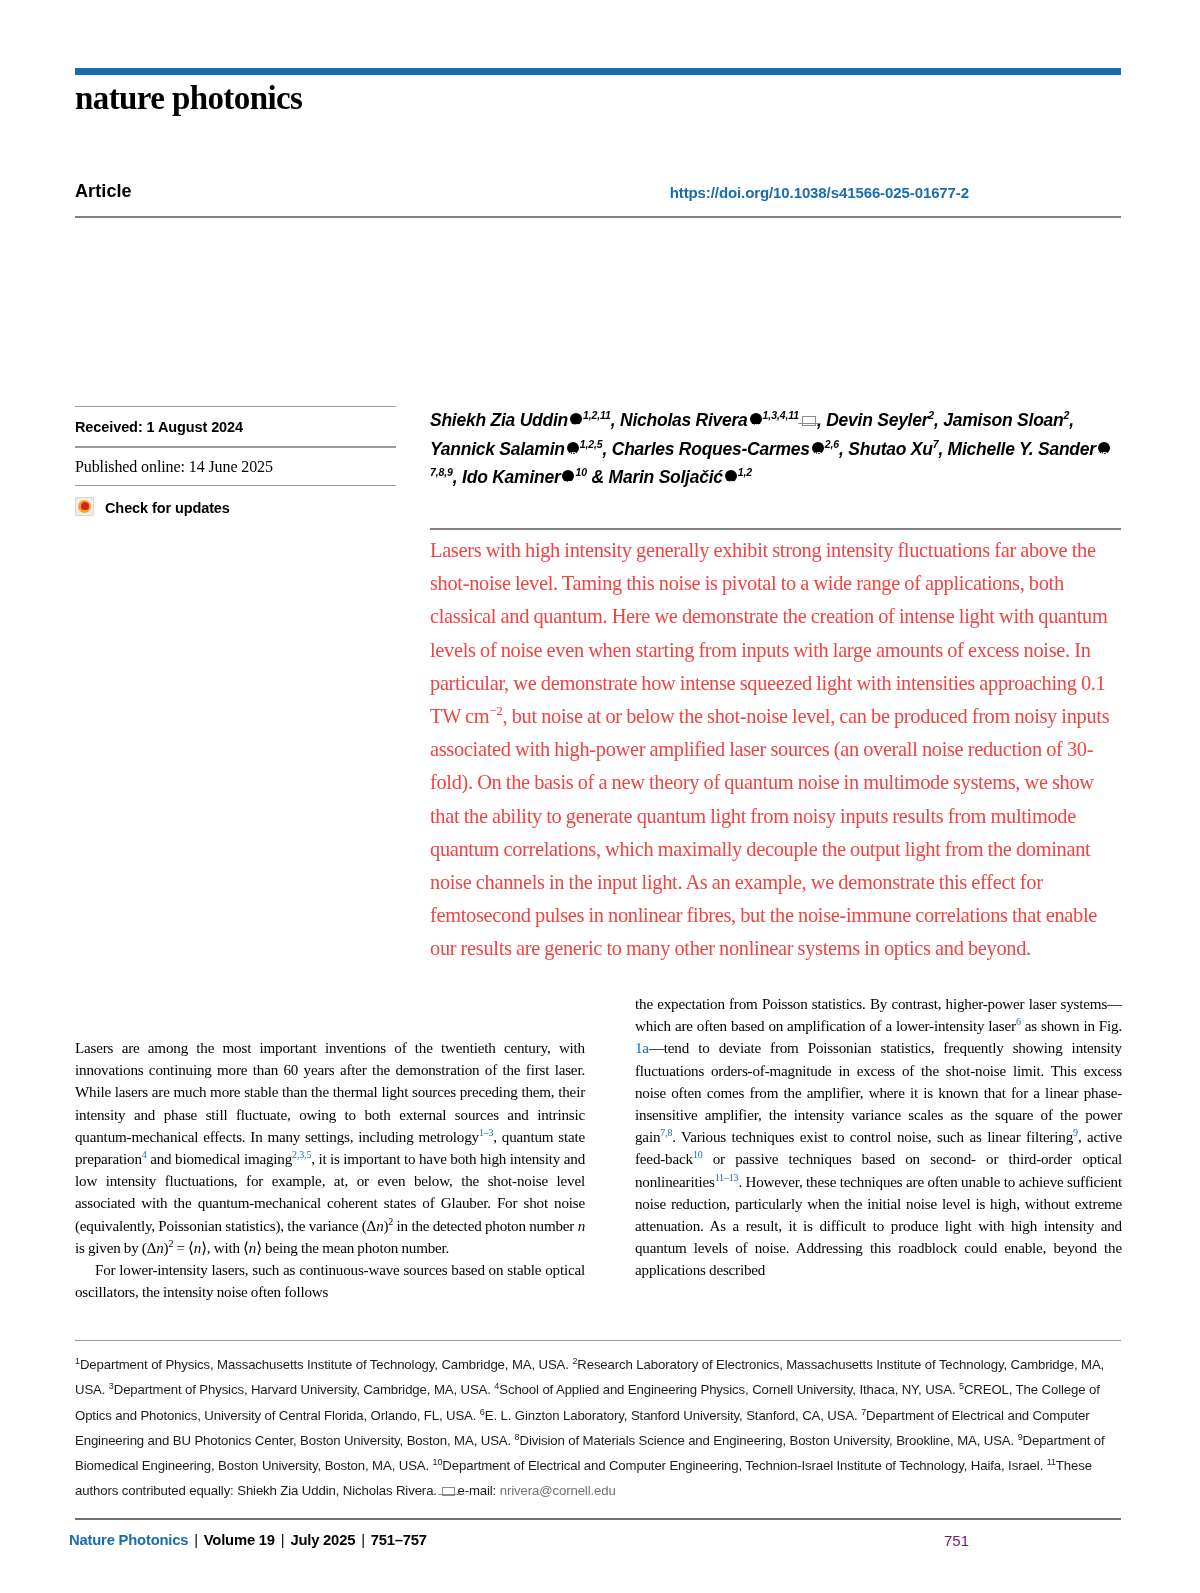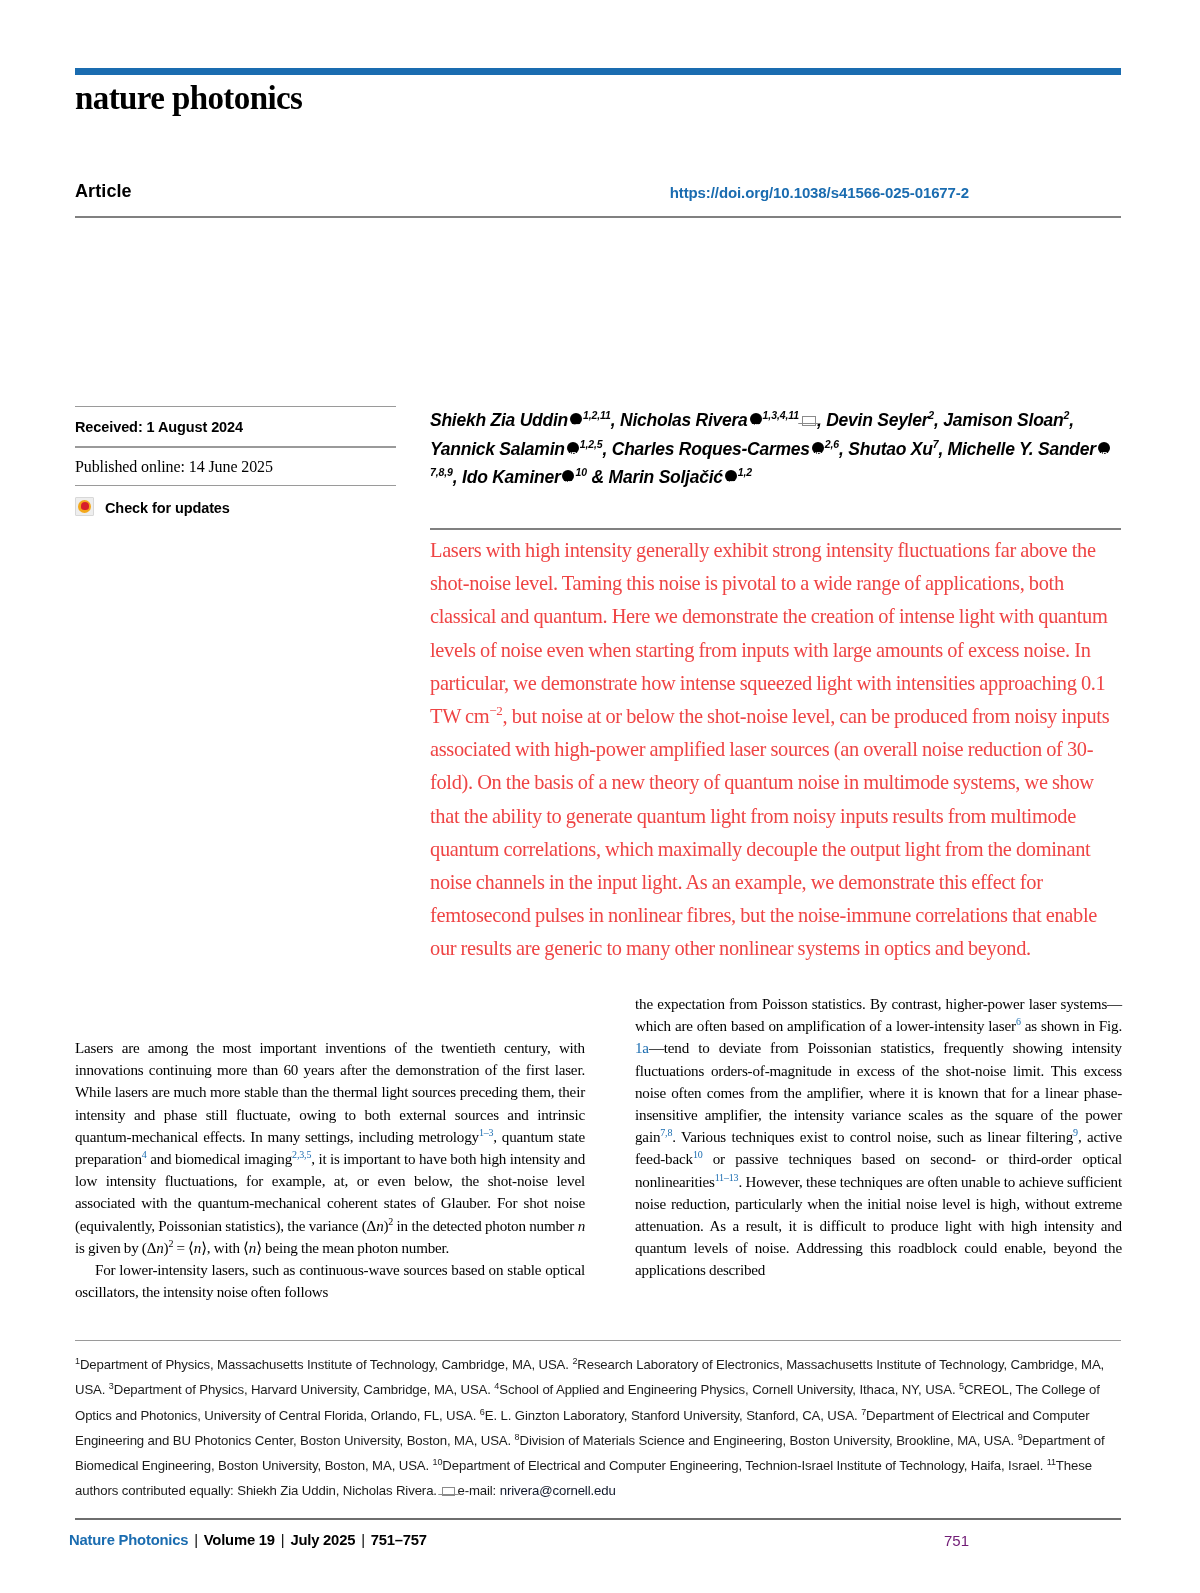--- a/index.html
+++ b/index.html
@@ -261,21 +261,21 @@
     letter-spacing: -0.12px;
     color: #1c1c1c;
     text-align: left;
   }
   .affiliations sup {
     font-size: 9px;
     vertical-align: super;
     line-height: 0;
   }
   .affiliations .email {
-    color: #0f172a;
+    color: #737373;
     text-decoration: none;
   }
   .envelope-sm {
     display: inline-block;
     width: 13px; height: 9px;
     border: 1px solid #8a8a8a;
     position: relative;
     vertical-align: -1px;
     margin: 0 2px 0 2px;
   }

